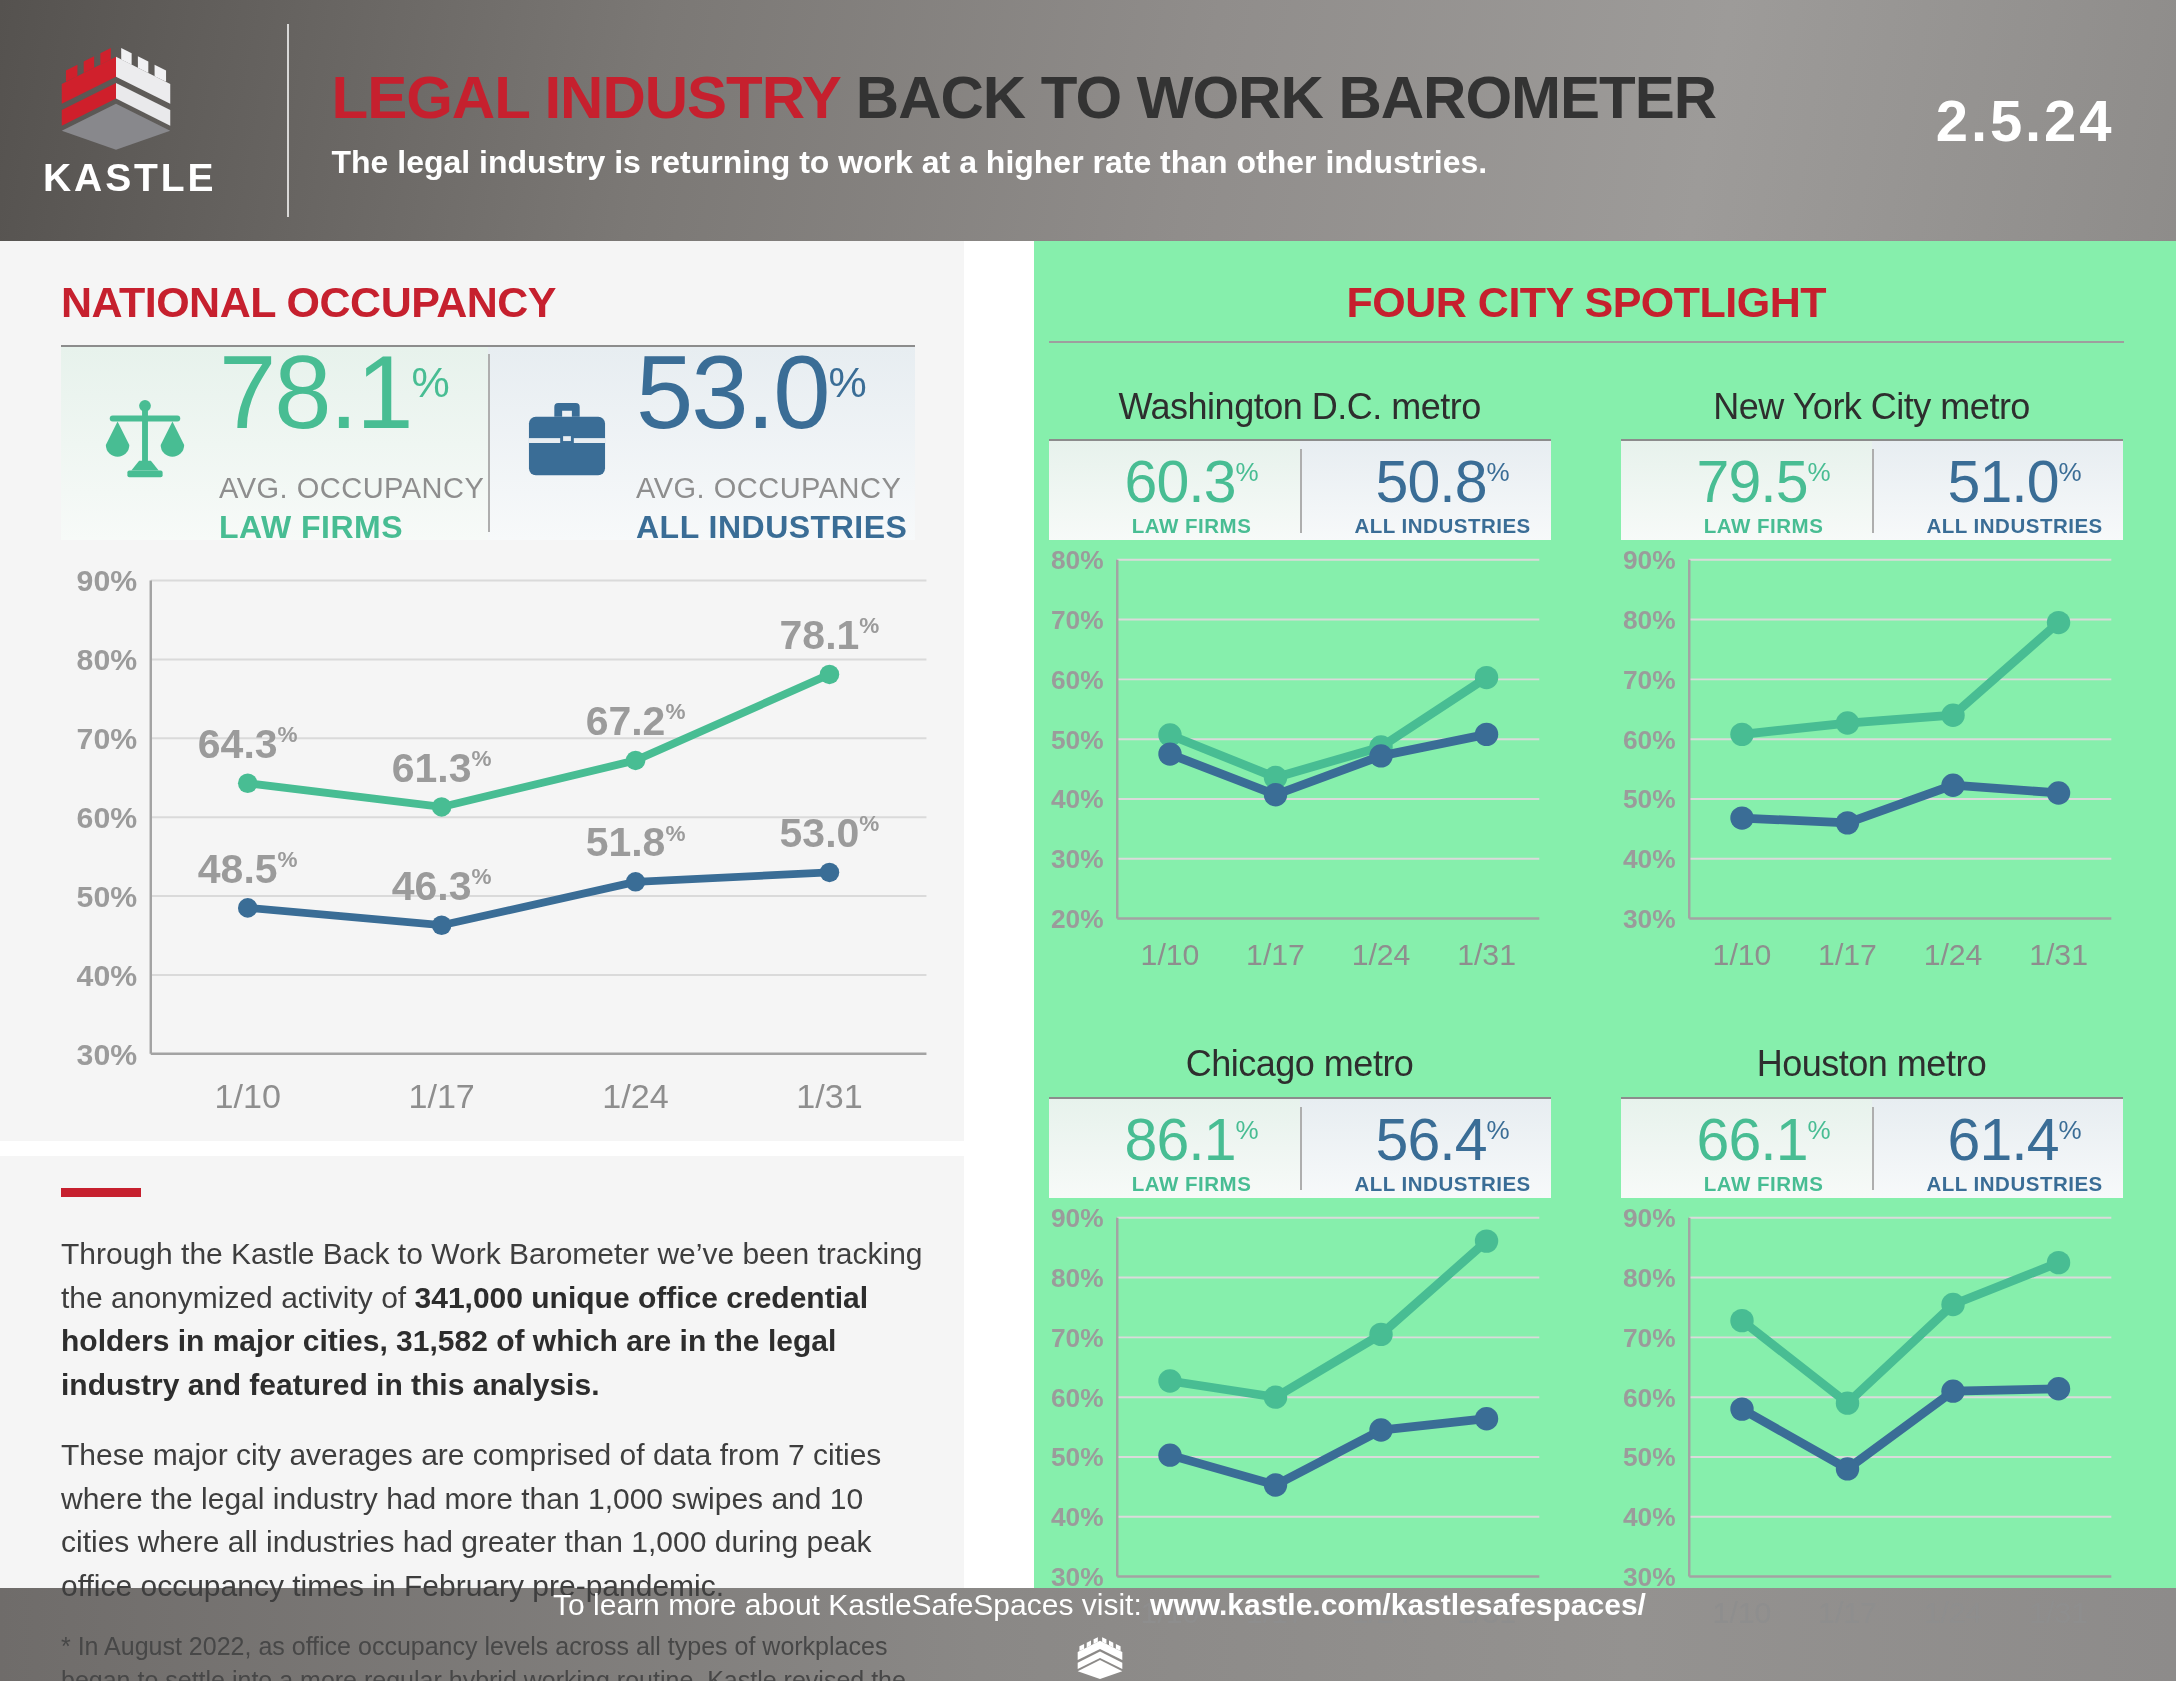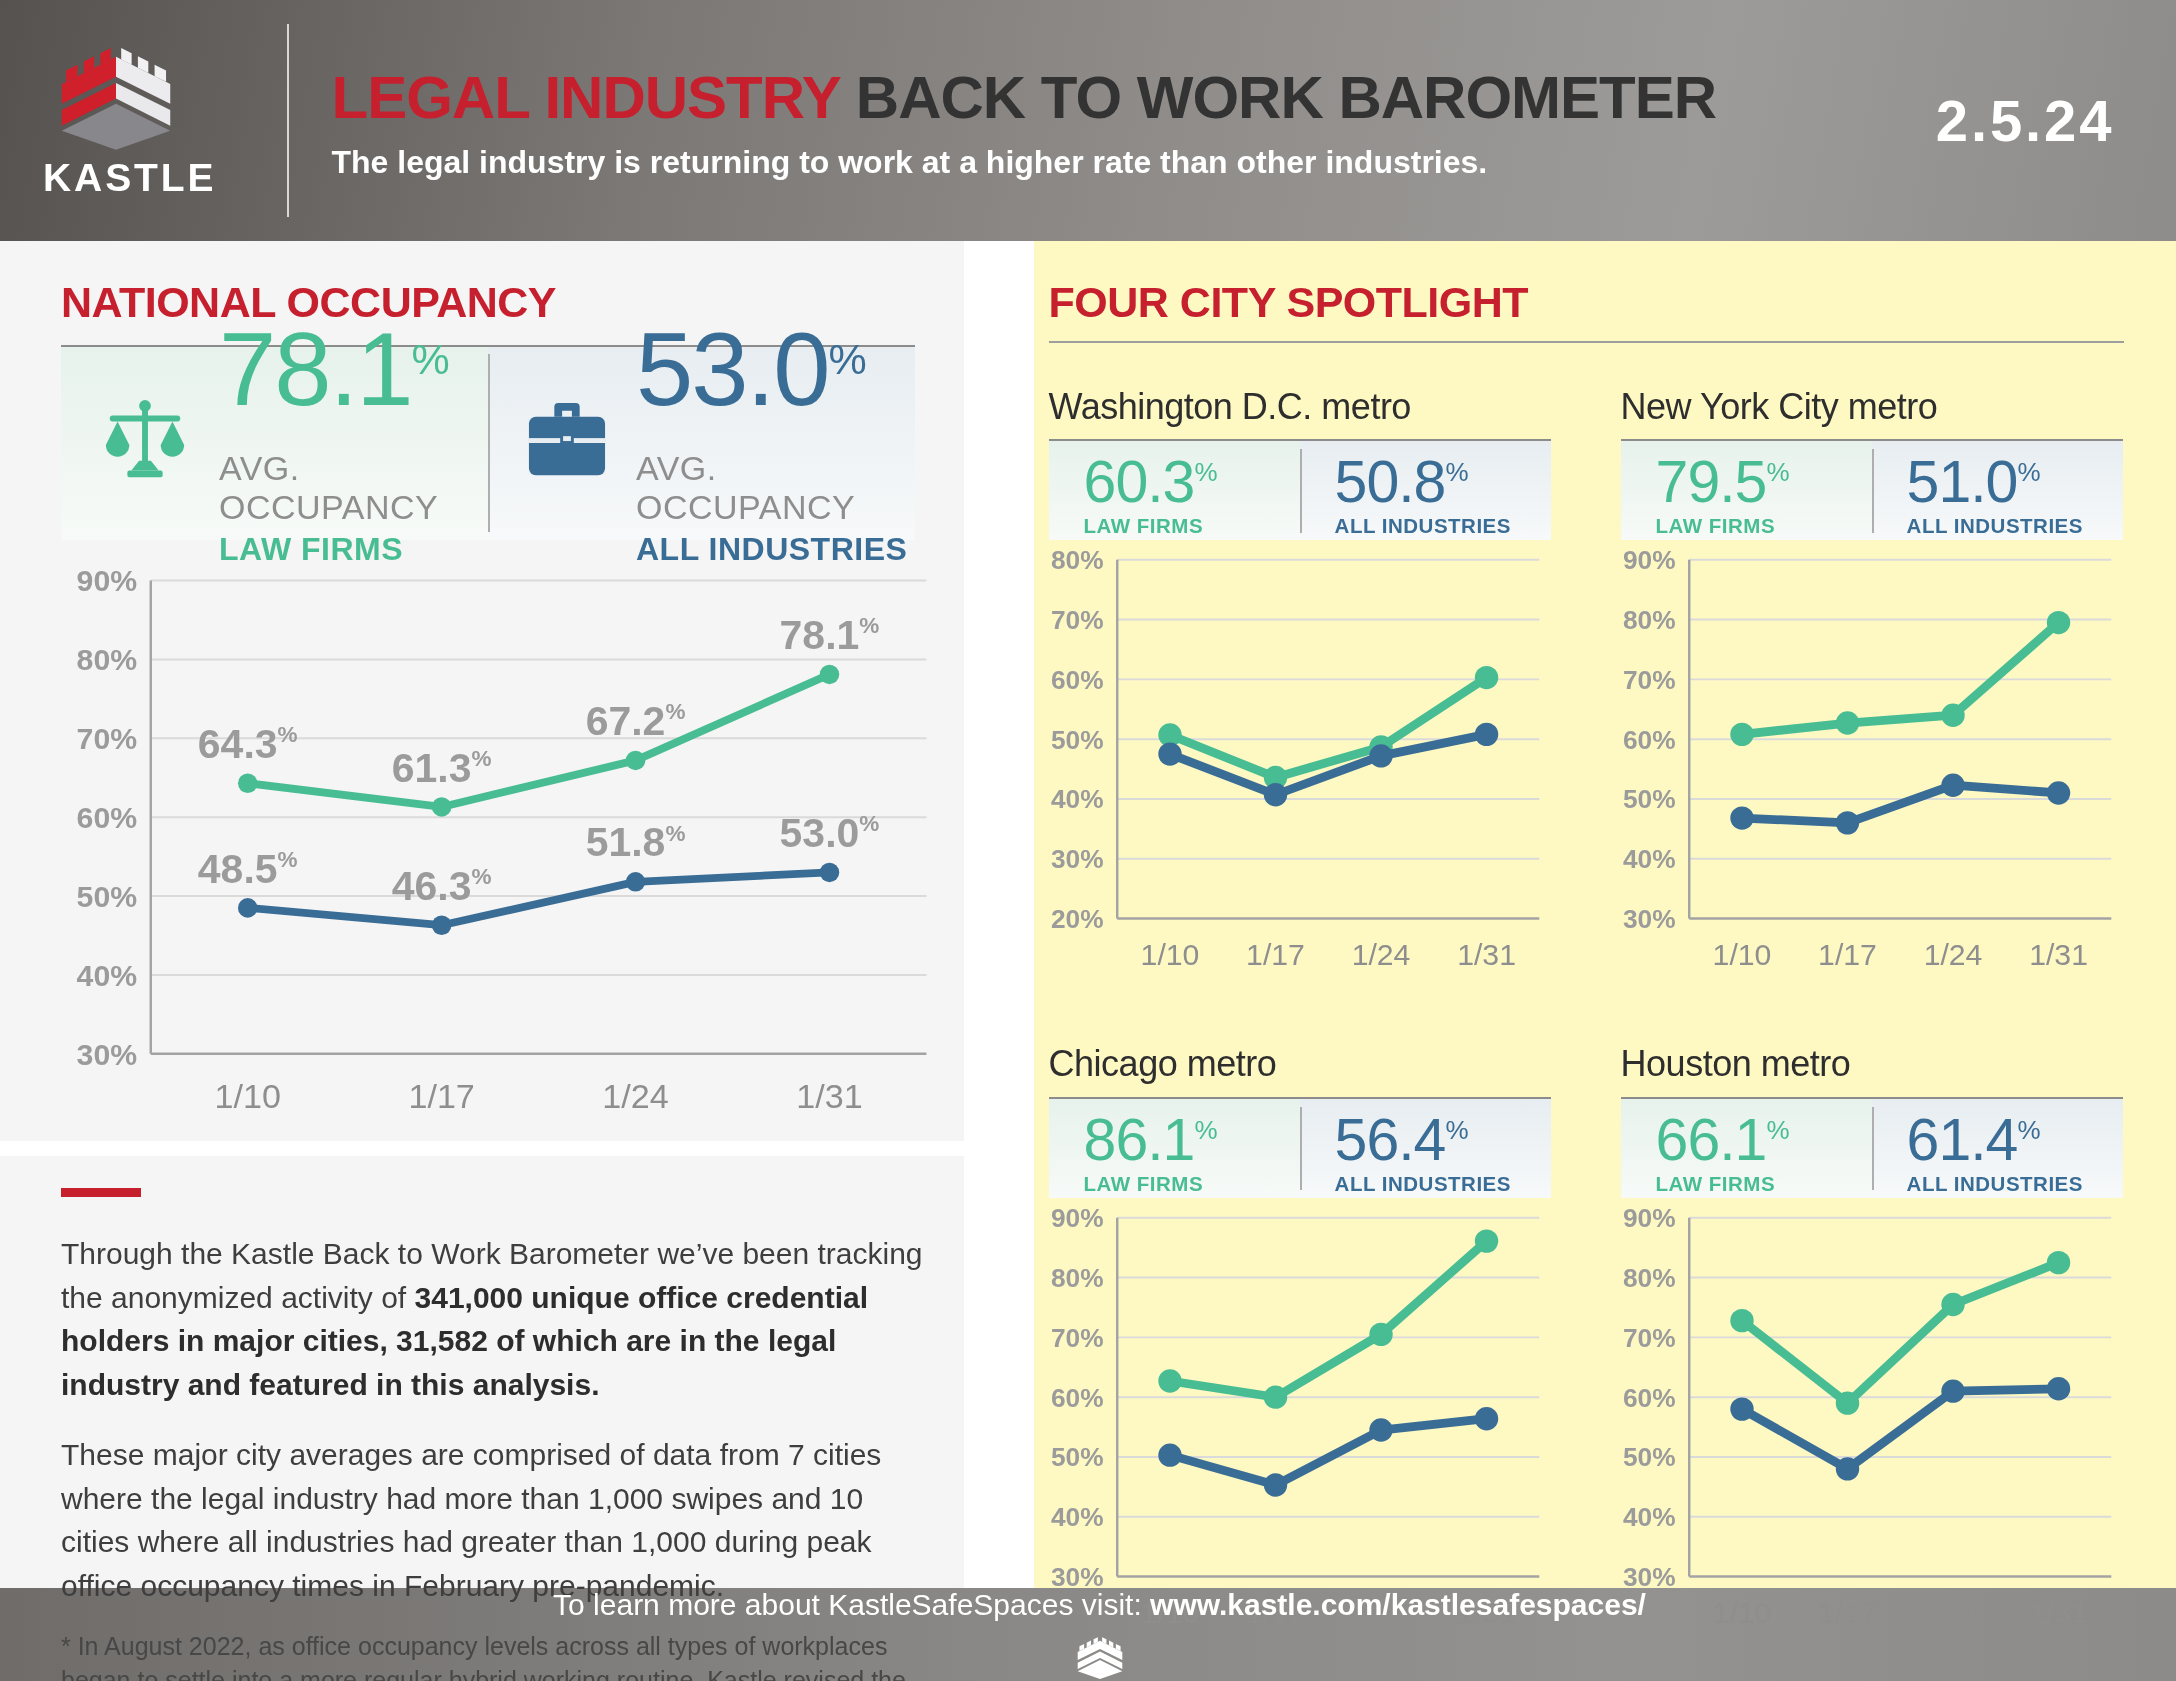--- a/index.html
+++ b/index.html
@@ -18,21 +18,21 @@
   .header-text { flex:1 1 auto; padding-top:5.9px; }
   .header-title { font-size:60px; font-weight:700; letter-spacing:-1px; line-height:1.05; white-space:nowrap; }
   .t-red { color:#c6202e; margin-right:15px; }
   .t-dark { color:#333333; }
   .header-sub { margin-top:15.6px; color:#ffffff; font-size:32px; font-weight:700; }
   .header-date { color:#ffffff; font-size:58px; font-weight:700; letter-spacing:2.9px; margin-right:17.6px; }
 
   
   .main { display:flex; height:1347px; }
   .left-col { width:964px; margin-right:70px; display:flex; flex-direction:column; }
-  .right-col { flex:1 1 auto; background:#fef9c3; padding:37px 53px 0 14.6px; }
+  .right-col { flex:1 1 auto; background:#86efac; padding:37px 53px 0 14.6px;text-align:center; }
 
   .card { background:#f5f5f5; }
   .national-card { height:900px; padding:37px 49px 0 61px; }
   .footnote-card { height:432px; margin-top:14.6px; padding:32px 29px 0 61px; }
 
   .section-title { color:#c6202e; font-size:43px; font-weight:700; letter-spacing:-0.5px; }
   .rule { height:2px; background:#9e9e9e; margin-top:13.7px; }
 
   
   .stat-box { display:flex; position:relative; border-top:2.9px solid #8c8c8c; margin-top:17.6px; }
@@ -43,21 +43,21 @@
 
   .stat-box.big { height:195px; }
   .stat-box.big .stat-half { padding-left:37px; }
   .stat-box.big .icon { margin-right:27px; flex:0 0 auto; }
   .num { line-height:1; letter-spacing:-2px; white-space:nowrap; }
   .num sup { vertical-align:0.72em; letter-spacing:0; }
   .teal { color:#48bd93; }
   .blue { color:#3a6d96; }
   .stat-box.big .num { font-size:103px; font-weight:400; }
   .stat-box.big .num sup { font-size:43px; }
-  .lab1 { color:#8e8e8e; font-size:34px; margin-top:28px; letter-spacing:0.5px; }
+  .lab1 { color:#8e8e8e; font-size:29px; margin-top:28px; letter-spacing:0.5px; }
   .lab2 { font-size:32px; font-weight:700; margin-top:3.9px; letter-spacing:0.5px; }
 
   .stat-box.small { height:101px; border-top-width:2px; margin-top:11.7px; }
   .stat-box.small .stat-half { padding-left:35px; display:block; padding-top:11.7px; }
   .stat-box.small .num { font-size:59px; font-weight:400; letter-spacing:-1px; }
   .stat-box.small .num sup { font-size:26px; vertical-align:0.8em; }
   .stat-box.small .lab2 { font-size:20.5px; margin-top:2px; }
 
   
   .city-grid { display:grid; grid-template-columns:502px 502px; column-gap:70px; row-gap:64px; margin-top:43px; }

